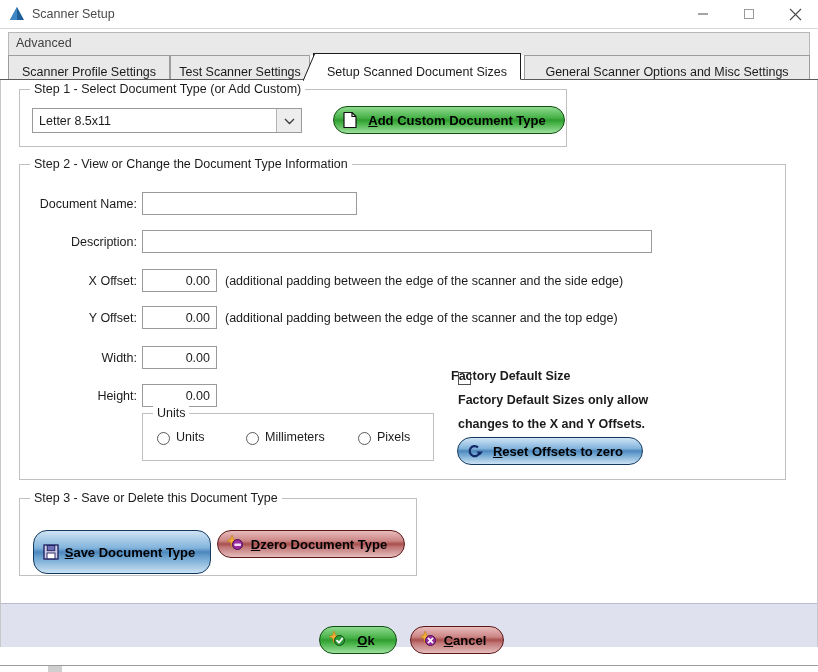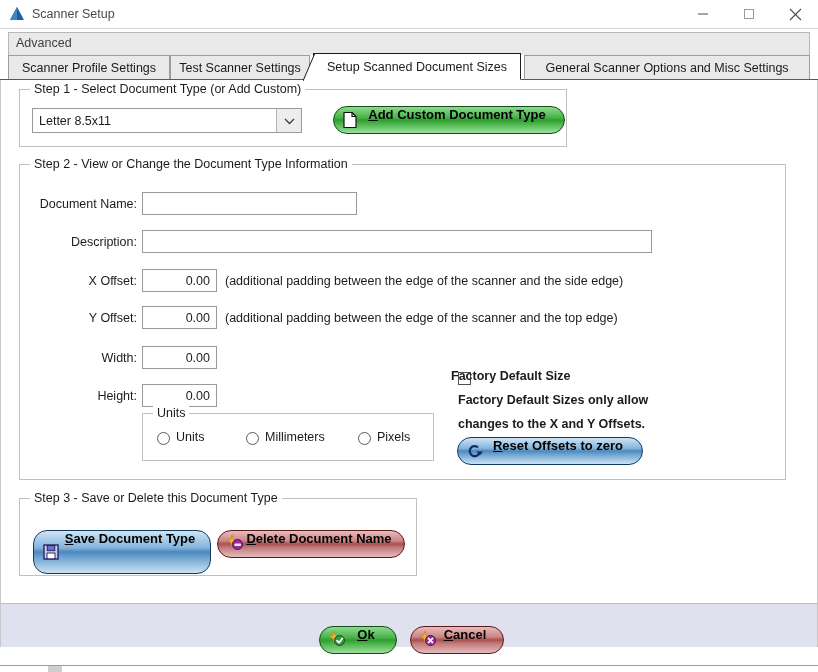--- a/index.html
+++ b/index.html
@@ -38,21 +38,21 @@
     background:#e9e9e9;border:1px solid #b8b8b8;border-bottom:none;
     box-sizing:border-box;
   }
   .adv-label{
     position:absolute;left:7px;top:3px;font-size:12.5px;color:#404040;
   }
   .tabrow{position:absolute;left:0;top:27px;width:818px;height:25px;}
   .tab{
     position:absolute;top:0;height:25px;box-sizing:border-box;
     background:#e9e9e9;border:1px solid #9d9d9d;border-bottom:1px solid #5a5a5a;
-    display:flex;align-items:center;justify-content:center;
+    display:flex;align-items:flex-end;justify-content:center;
     font-size:12.5px;color:#1b1b1b;white-space:nowrap;
     padding:0 8px;
   }
   .tab.active{
     background:#ffffff;border:1px solid #1b1b1b;border-bottom:1px solid #ffffff;
     z-index:5;height:27px;top:-2px;
   }
   .tab.active .slant-l{
     position:absolute;left:-11px;top:-1px;width:12px;height:28px;
   }
@@ -95,21 +95,21 @@
   }
   .combo .cbtn{
     position:absolute;right:0;top:0;bottom:0;width:24px;
     background:#ededed;border-left:1px solid #b5b5b5;
     display:flex;align-items:center;justify-content:center;
   }
 
   
   .pill{
     position:absolute;box-sizing:border-box;border-radius:14px;
-    display:flex;align-items:flex-start;justify-content:center;
+    display:flex;align-items:center;justify-content:center;
     font-size:13px;font-weight:bold;color:#000;white-space:nowrap;
     cursor:default;overflow:hidden;
   }
   .pill .pico{position:absolute;left:9px;top:50%;transform:translateY(-50%);display:flex;}
   .pill .ptxt{padding-left:16px;}
   .pill u{text-decoration:underline;}
   .pill-green{
     background:linear-gradient(to bottom,#8fd98f 0%,#46b246 42%,#2f9b31 50%,#3fae3f 60%,#9ee09e 100%);
     border:1px solid #0f4f10;
   }
@@ -298,21 +298,21 @@
       </div>
 
       <div class="pill pill-red" style="left:197px;top:31px;width:188px;height:28px;">
         <span class="pico">
           <svg width="19" height="18" viewBox="0 0 19 18">
             <polygon points="5,0 6.6,4.4 11,5.6 6.6,7.2 5,12 3.6,7.2 0,5.6 3.6,4.4" fill="#f2b03a" stroke="#c4821a" stroke-width="0.7"></polygon>
             <circle cx="10.5" cy="9.5" r="5" fill="#9b2ba0" stroke="#4d1050" stroke-width="1"></circle>
             <rect x="7.5" y="8.5" width="6.4" height="2.6" rx="0.7" fill="#f4ddf5"></rect>
           </svg>
         </span>
-        <span class="ptxt"><u>D</u><span>elete Document Name</span></span>
+        <span class="ptxt"><u>D</u><span>zero Document Type</span></span>
       </div>
     </div>
 
   </div>
 
   <div class="bottombar">
     <div class="pill pill-green" style="left:318px;top:22px;width:78px;height:28px;">
       <span class="pico">
         <svg width="19" height="18" viewBox="0 0 19 18">
           <polygon points="5,0 6.6,4.4 11,5.6 6.6,7.2 5,12 3.6,7.2 0,5.6 3.6,4.4" fill="#f2b03a" stroke="#c4821a" stroke-width="0.7"></polygon>

